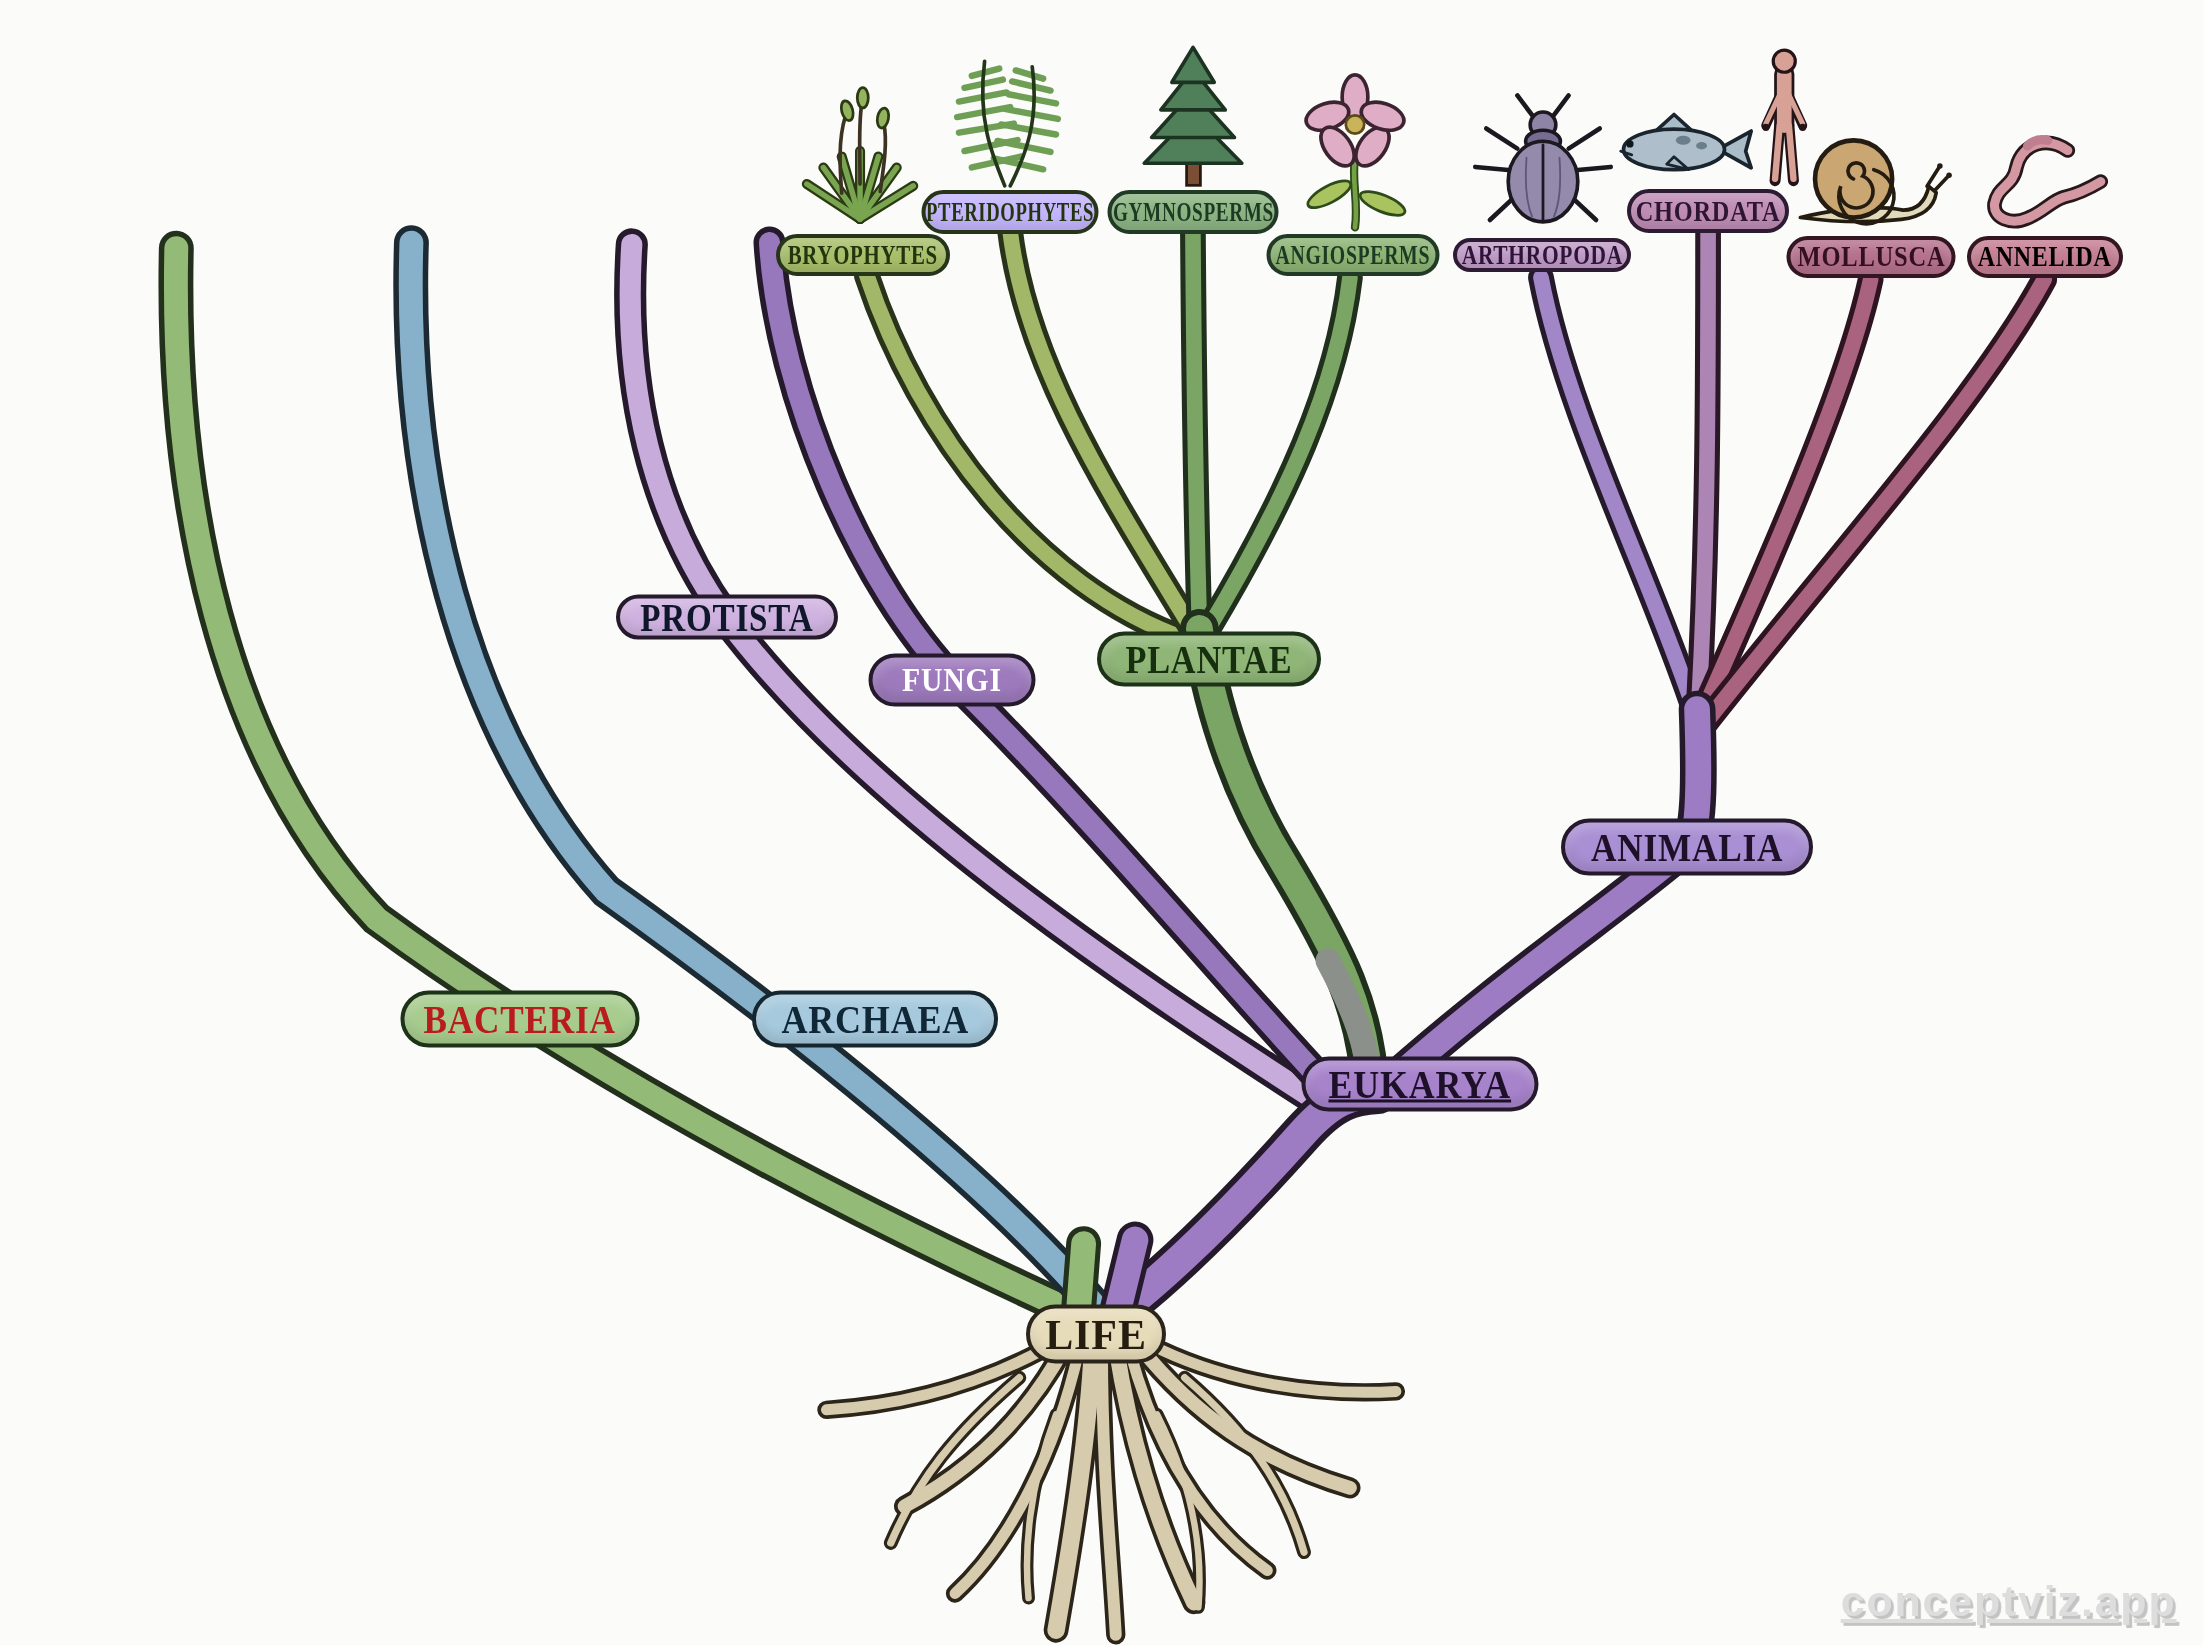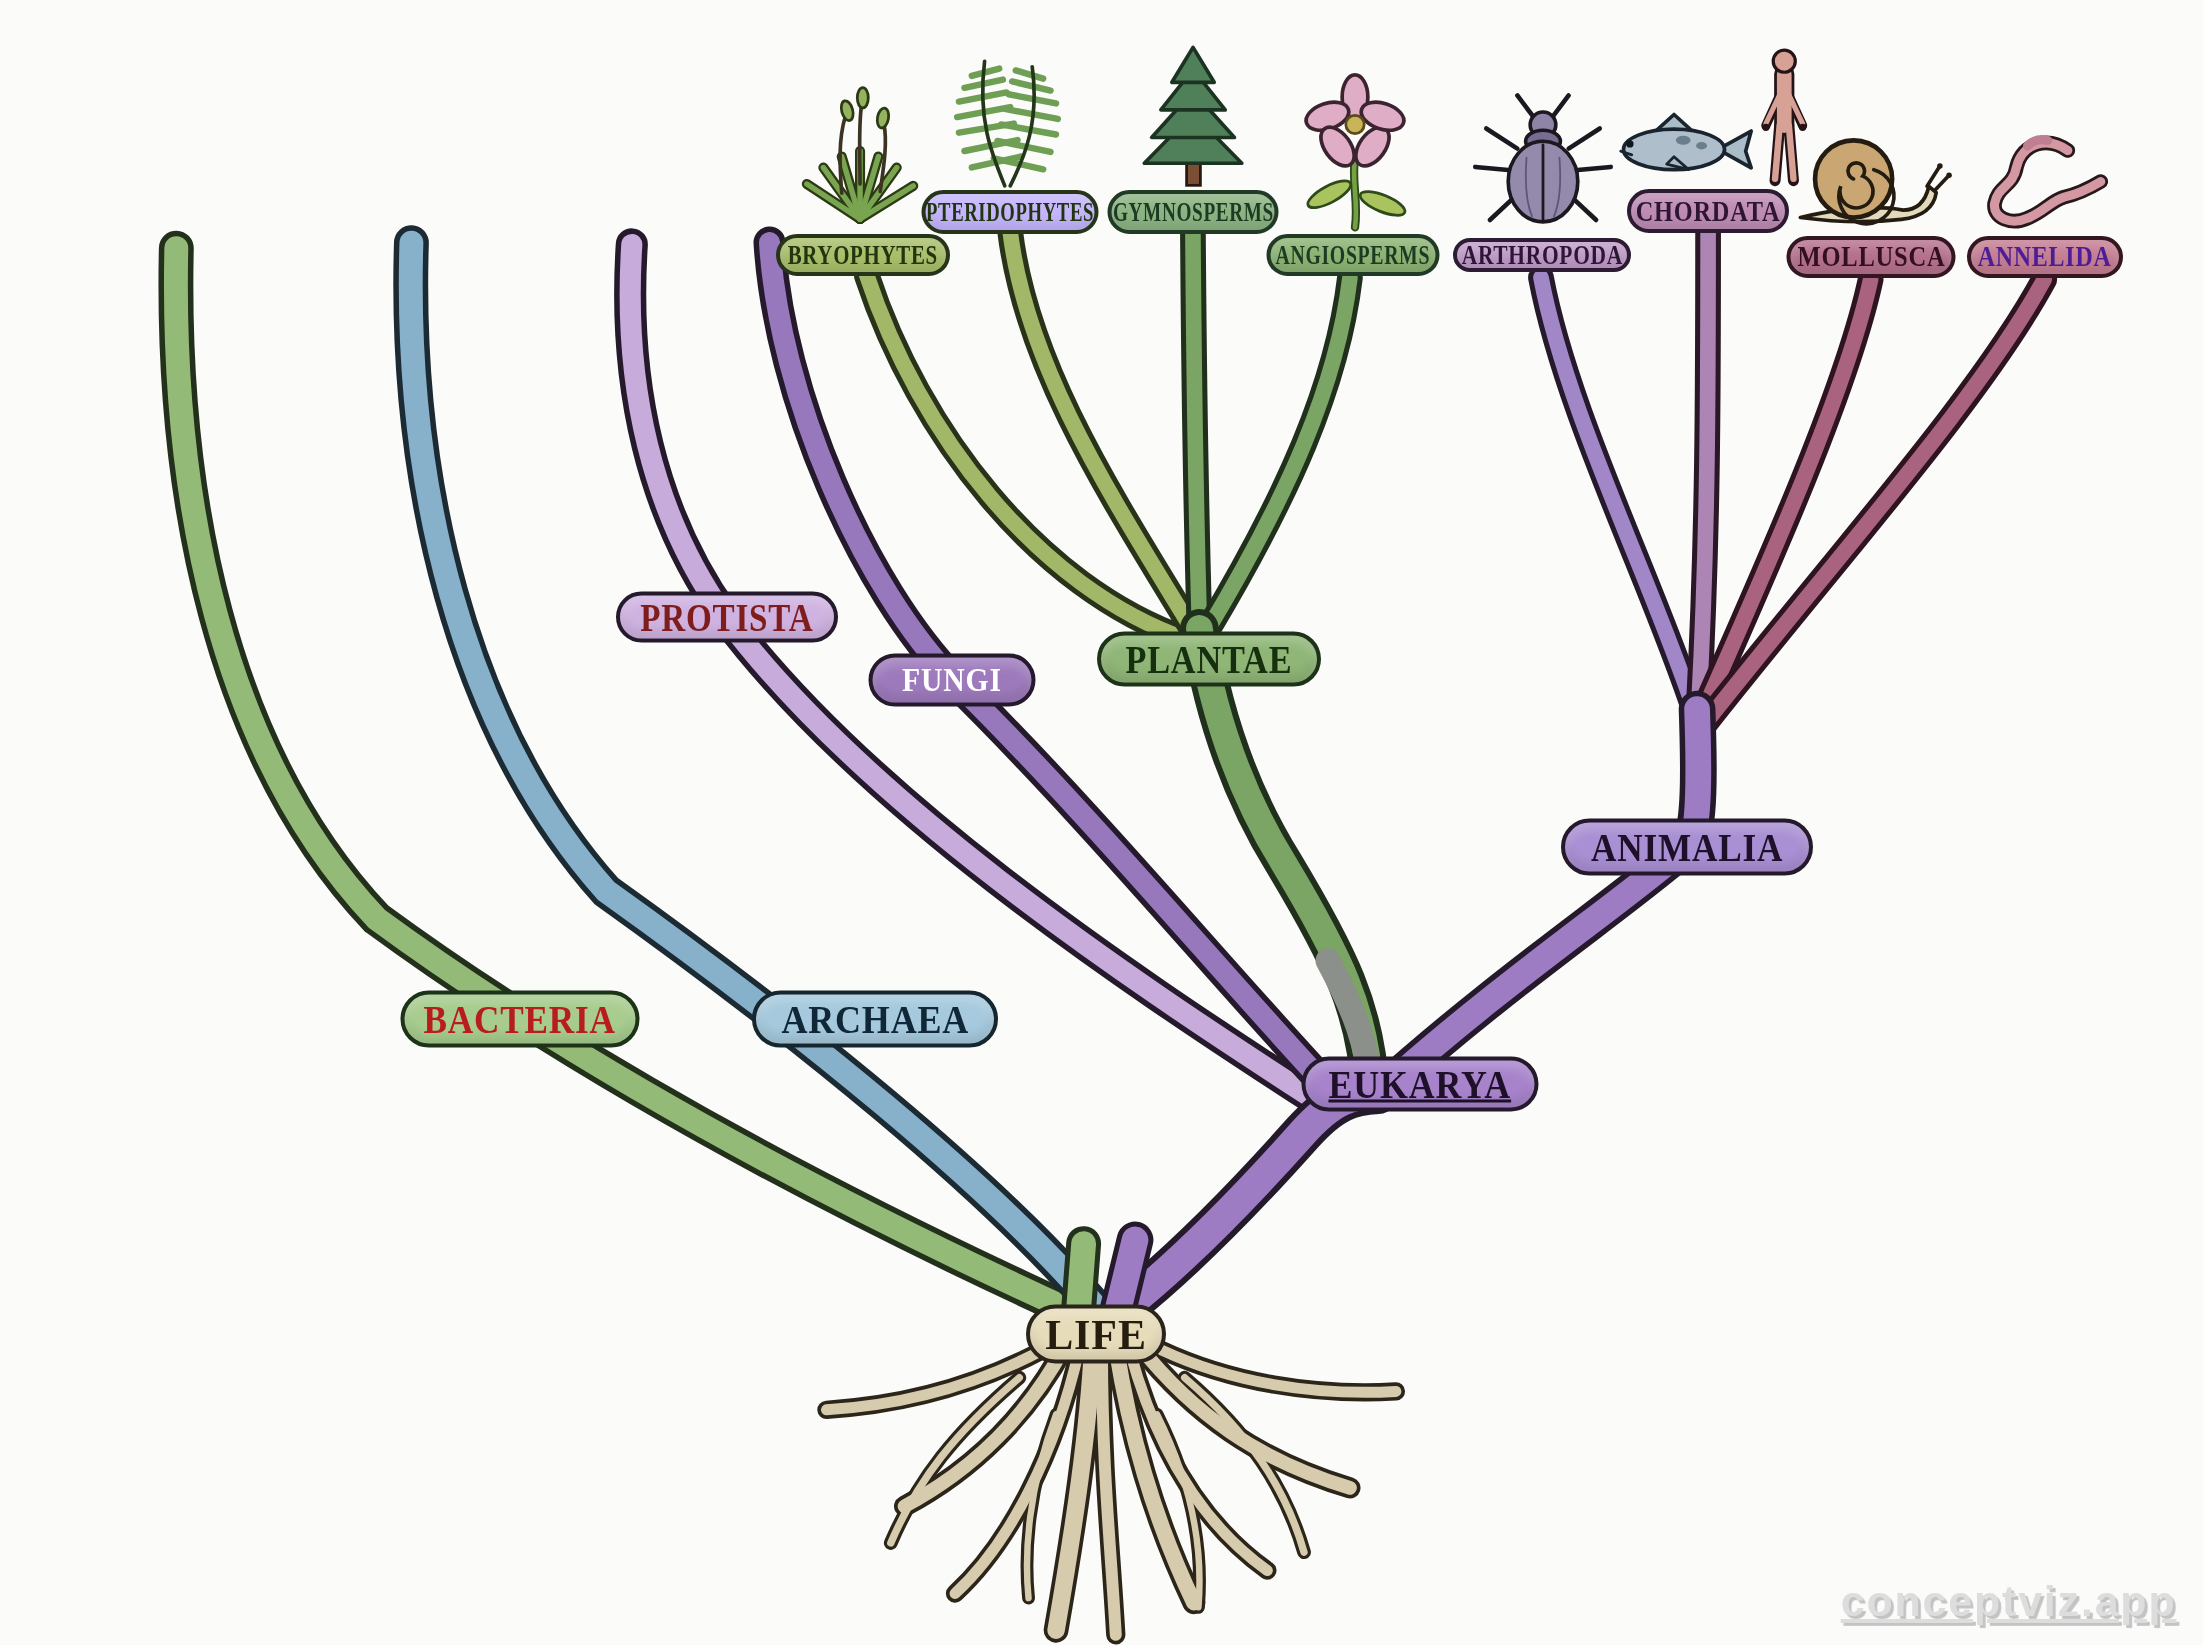--- a/index.html
+++ b/index.html
@@ -23,29 +23,29 @@
   
   .l-bryophytes   {left:863px; top:255px; width:174px;height:42px;font-size:27.5px;background:#a9bf6b;--sx:.76;color:#22350f;border-color:#26351a;}
   .l-pteridophytes{left:1010px;top:212px; width:177px;height:44px;font-size:27.5px;background:#c4b5fd;--sx:.68;color:#22350f;border-color:#26351a;}
   .l-gymnosperms  {left:1193px;top:212px; width:171px;height:44px;font-size:27.5px;background:#8cb483;--sx:.70;color:#1d3a22;border-color:#203a26;}
   .l-angiosperms  {left:1353px;top:255px; width:173px;height:42px;font-size:27.5px;background:#8cb374;--sx:.72;color:#1d3a22;border-color:#203a26;}
   .l-plantae      {left:1209px;top:659px; width:224px;height:55px;font-size:39px;background:#8fb577;--sx:.88;color:#16300f;border-color:#1d3318;}
   .l-bacteria     {left:520px; top:1019px;width:239px;height:57px;font-size:40px;background:#a7cc8e;--sx:.88;color:#b91c1c;border-color:#1d3318;}
   
   .l-archaea      {left:875px; top:1019px;width:246px;height:57px;font-size:40px;background:#a6c9dd;--sx:.90;color:#0f2736;border-color:#16262f;text-align:center;}
   
-  .l-protista     {left:727px; top:617px; width:222px;height:51px;font-size:39px;background:#cfb2e0;--sx:.85;color:#7f1d1d;border-color:#241a2c;}
+  .l-protista     {left:727px; top:617px; width:222px;height:45px;font-size:39px;background:#cfb2e0;--sx:.85;color:#0f172a;border-color:#241a2c;}
   .l-fungi        {left:952px;top:680px; width:167px;height:53px;font-size:33px;background:#9d7abc;--sx:.90;color:#ffffff;border-color:#241a2c;justify-content:center;}
   .l-animalia     {left:1687px;top:847px; width:252px;height:57px;font-size:40px;background:#a98fd3;--sx:.88;color:#1d1028;border-color:#241a2c;}
   .l-eukarya      {left:1420px;top:1084px;width:237px;height:55px;font-size:39px;background:#a783cb;--sx:.92;color:#1d1028;border-color:#241a2c;text-decoration:underline;}
   .l-arthropoda   {left:1542px;top:255px; width:178px;height:34px;font-size:27.5px;background:#c19cc9;--sx:.78;color:#2d1535;border-color:#2c1b32;}
   .l-chordata     {left:1708px;top:211px; width:162px;height:44px;font-size:29px;background:#bf8cb4;--sx:.84;color:#2d1535;border-color:#2c1b32;}
   
   .l-mollusca     {left:1871px;top:257px; width:169px;height:42px;font-size:28.5px;background:#b5718c;--sx:.86;color:#33101f;border-color:#331622;}
-  .l-annelida     {left:2045px;top:257px; width:156px;height:42px;font-size:28.5px;background:#c47e92;--sx:.84;color:#4c1d95;border-color:#331622;}
+  .l-annelida     {left:2045px;top:257px; width:156px;height:42px;font-size:28.5px;background:#c47e92;--sx:.84;color:#000000;border-color:#331622;}
   
   .l-life         {left:1096px;top:1334px;width:140px;height:59px;font-size:42px;background:#e7dcba;--sx:1;color:#241d10;border-color:#2b241a;}
   .watermark{
     position:absolute;right:27.5px;bottom:20px;
     font-family:"Liberation Sans", sans-serif;font-weight:700;
     font-size:43px;letter-spacing:1.8px;color:#dddddd;
     text-shadow:2.8px 2.8px 0.9px #c3c3c3;
     text-decoration:underline;
   }
 </style>

